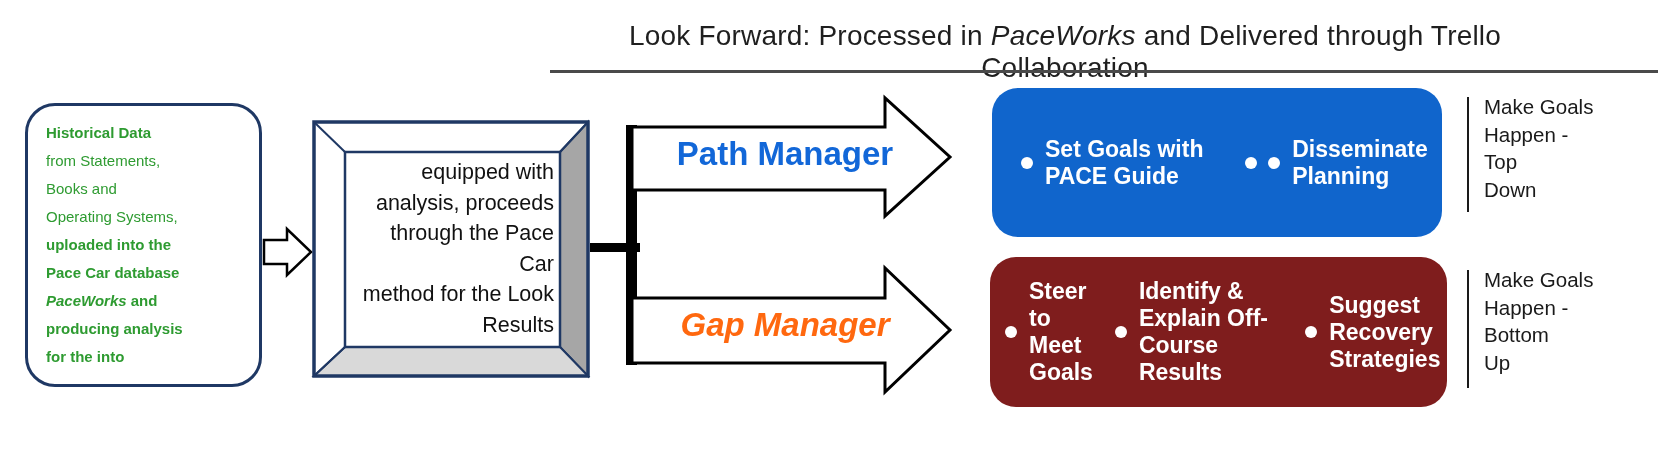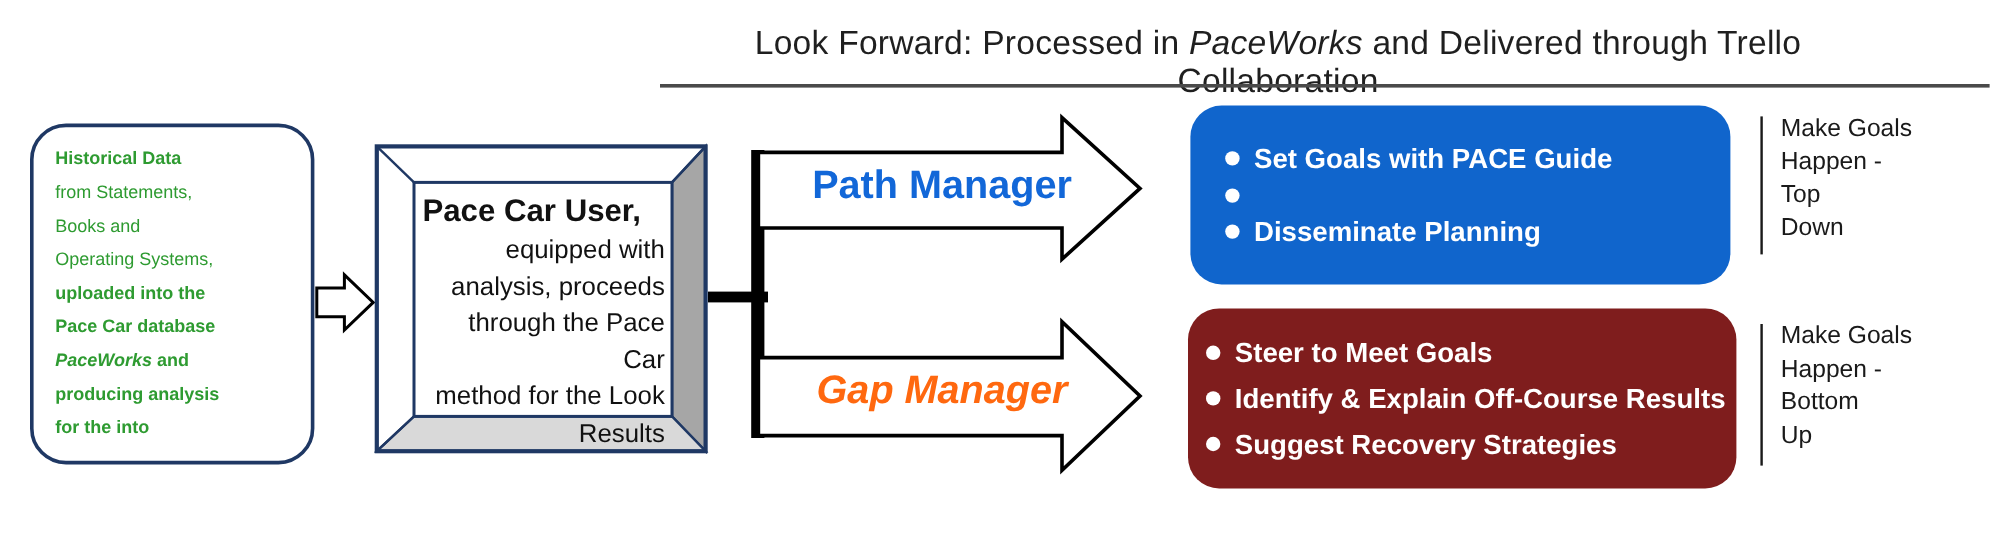--- a/index.html
+++ b/index.html
@@ -22,21 +22,21 @@
   .frame-text .ft-title { font-size:26px; font-weight:bold; line-height:36px; }
   .frame-text .ft-line  { font-size:21.5px; line-height:30.5px;text-align:right; }
 
   .arrow-label { width:270px; height:40px; line-height:40px; text-align:center;
                  font-size:33px; font-weight:bold; }
   .path-label { left:650px; top:134px; }
   .gap-label  { left:650px; top:305px;font-style:italic; }
 
   .bullet-box { border-radius:26px; color:#ffffff; font-weight:bold; font-size:23px; }
   .bullet-box .rows { position:absolute; left:0; top:0; width:100%; height:100%;
-                      display:flex; flex-direction:column; justify-content:center; gap:11px; }
+                      display:flex; flex-direction:row; justify-content:center; gap:11px; }
   .blue-box   { left:992px; top:88px;  width:450px; height:149px; }
   .blue-box .rows { padding-left:29px; }
   .orange-box { left:990px; top:257px; width:457px; height:150px; }
   .orange-box .rows { padding-left:15px; }
   .bullet-row { display:flex; align-items:center; gap:12px; }
   .dot { width:12px; height:12px; border-radius:50%; background:#ffffff; flex:0 0 auto; }
 
   .vline { width:2px; background:#1a1a1a; }
   .vline-top    { left:1467px; top:97px;  height:115px; }
   .vline-bottom { left:1467px; top:270px; height:118px; }
@@ -75,21 +75,20 @@
   <svg class="abs" style="left:312px; top:120px;" width="278" height="258" viewBox="0 0 278 258">
     <polygon points="276,2 276,256 248,227 248,32" fill="#A6A6A6" stroke="#1F3864" stroke-width="2"></polygon>
     <polygon points="2,256 33,227 248,227 276,256" fill="#D9D9D9" stroke="#1F3864" stroke-width="2"></polygon>
     <line x1="2" y1="2" x2="33" y2="32" stroke="#1F3864" stroke-width="2"></line>
     <line x1="276" y1="2" x2="248" y2="32" stroke="#1F3864" stroke-width="2"></line>
     <line x1="2" y1="256" x2="33" y2="227" stroke="#1F3864" stroke-width="2"></line>
     <rect x="33" y="32" width="215" height="195" fill="#ffffff" stroke="#1F3864" stroke-width="2.5"></rect>
     <rect x="2" y="2" width="274" height="254" fill="none" stroke="#1F3864" stroke-width="3.5"></rect>
   </svg>
   <div class="abs frame-text">
-    <div class="ft-title">Pace Car User,</div>
     <div class="ft-line">equipped with</div>
     <div class="ft-line">analysis, proceeds</div>
     <div class="ft-line">through the Pace Car</div>
     <div class="ft-line">method for the Look</div>
     <div class="ft-line">Results</div>
   </div>
 
   <svg class="abs" style="left:560px; top:90px;" width="400" height="310" viewBox="0 0 400 310">
     <rect x="30" y="153" width="50" height="9" fill="#000000"></rect>
     <rect x="66" y="35" width="11" height="240" fill="#000000"></rect>

